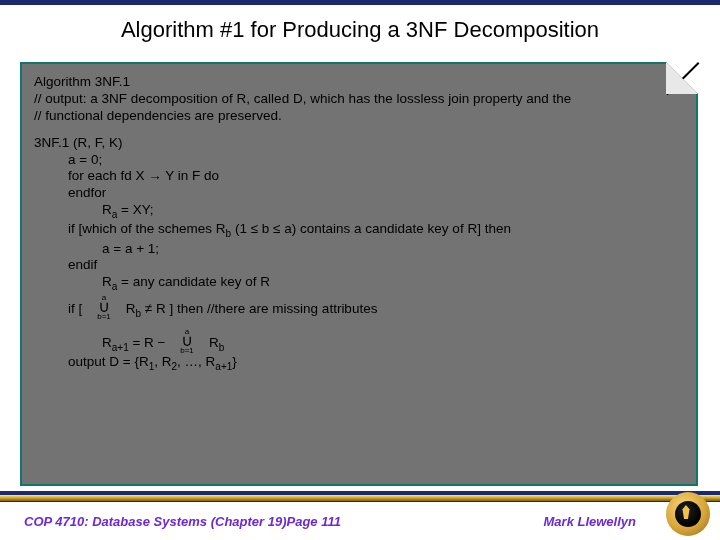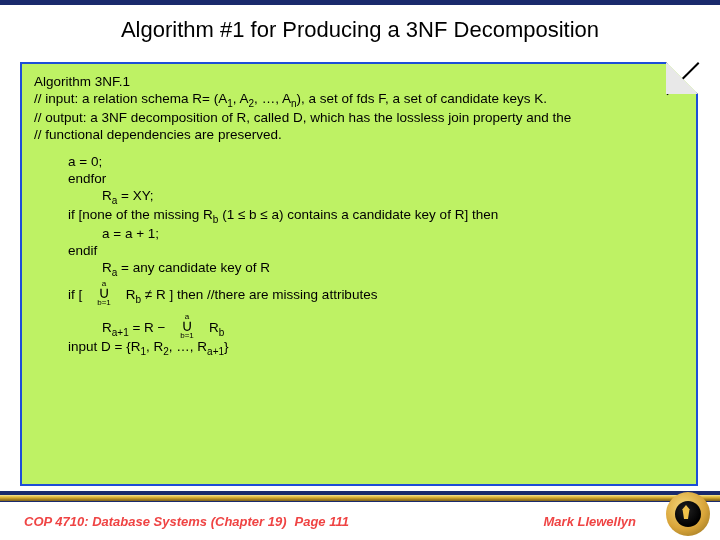--- a/index.html
+++ b/index.html
@@ -27,22 +27,22 @@
     color: #000;
     padding: 12px 20px 10px;
     font-weight: 400;
   }
   .content-box {
     position: absolute;
     left: 20px;
     right: 22px;
     top: 62px;
     bottom: 54px;
-    border: 2px solid #1d4ed8;
-    background: #bef264;
+    border: 2px solid #0f766e;
+    background: #737373;
   }
   .fold {
     position: absolute;
     top: -2px;
     right: -2px;
     width: 32px;
     height: 32px;
   }
   .fold::before {
     content: "";
@@ -103,23 +103,22 @@
   }
   .footer-text {
     position: absolute;
     left: 0; right: 0; bottom: 0;
     height: 34px;
     display: flex;
     align-items: center;
     font-size: 13px;
     font-weight: bold;
     font-style: italic;
-    color: #ef4444;
+    color: #6d28d9;
     padding: 0 24px 4px 24px;
-    gap: 8px;
   }
   .ft-left { flex: 0 0 auto; }
   .ft-center { flex: 1 1 auto; text-align: left; }
   .ft-right { flex: 0 0 auto; padding-right: 60px; }
   .logo {
     position: absolute;
     right: 10px;
     bottom: 4px;
     width: 44px;
     height: 44px;
@@ -158,35 +157,36 @@
 
   <div class="content-box">
     <div class="fold">
       <div class="fold-line"></div>
       <div class="fold-diag"></div>
     </div>
     <div class="inner">
 
       <div class="header-block">
         <span class="line">Algorithm 3NF.1</span>
-        <span class="line">
-          <span>// input: a relation schema R= (A</span><sub>1</sub>, A<sub>2</sub>, <span>…</span>, A<sub>n</sub><span>),   a set of fds F, a set of candidate keys K.</span>
-        </span>
         <span class="line">// output:  a 3NF decomposition of R, called D, which has the lossless join property and the</span>
         <span class="line">//                functional dependencies are preserved.</span>
       </div>
 
       <div>
+        <span class="line">3NF.1 (R, F, K)</span>
         <span class="line indent1">a = 0;</span>
+        <span class="line indent1">
+          <span>for each fd X </span><span>→</span><span> Y in F do</span>
+        </span>
         <span class="line indent1">endfor</span>
         <span class="line indent2">
           <span>R</span><sub>a</sub><span> = XY;</span>
         </span>
         <span class="line indent1">
-          <span>if [none of the missing R</span><sub>b</sub><span> (1 </span><span>≤</span><span> b </span><span>≤</span><span> a) contains a candidate key of R] then</span>
+          <span>if [which of the schemes R</span><sub>b</sub><span> (1 </span><span>≤</span><span> b </span><span>≤</span><span> a) contains a candidate key of R] then</span>
         </span>
         <span class="line indent2">a = a + 1;</span>
         <span class="line indent1">endif</span>
         <span class="line indent2">
           <span>R</span><sub>a</sub><span> = any candidate key of R</span>
         </span>
 
         <span class="line indent1">
           <span>if [ </span>
           <svg class="union-svg" width="36" height="26">
@@ -207,21 +207,21 @@
           <span>R <span>−</span></span>
           <svg class="union-svg" width="36" height="26">
             <text x="18" y="7" text-anchor="middle" font-size="8" font-family="Arial">a</text>
             <text x="18" y="19" text-anchor="middle" font-size="16" font-family="Arial">∪</text>
             <text x="18" y="26" text-anchor="middle" font-size="8" font-family="Arial">b=1</text>
           </svg>
           <span><span>R</span><sub>b</sub></span>
         </span>
 
         <span class="line indent1">
-          <span>input D = {R</span><sub>1</sub><span>, R</span><sub>2</sub><span>, …, R</span><sub>a+1</sub><span>}</span>
+          <span>output D = {R</span><sub>1</sub><span>, R</span><sub>2</sub><span>, …, R</span><sub>a+1</sub><span>}</span>
         </span>
       </div>
 
     </div>
   </div>
 
   <div class="footer-band">
     <div class="goldbar"></div>
     <div class="footer-text">
       <div class="ft-left">COP 4710: Database Systems  (Chapter 19)</div>

